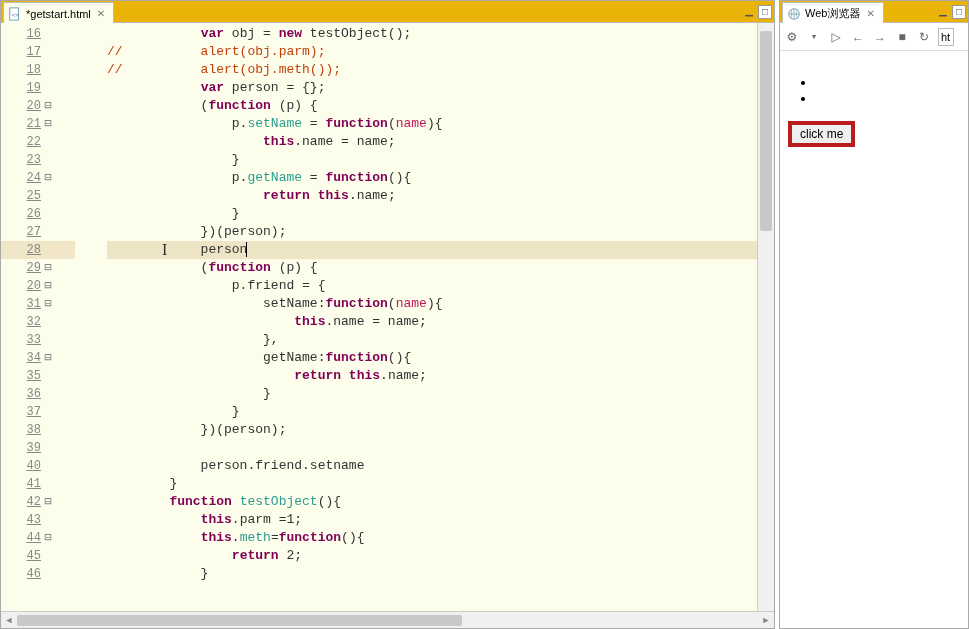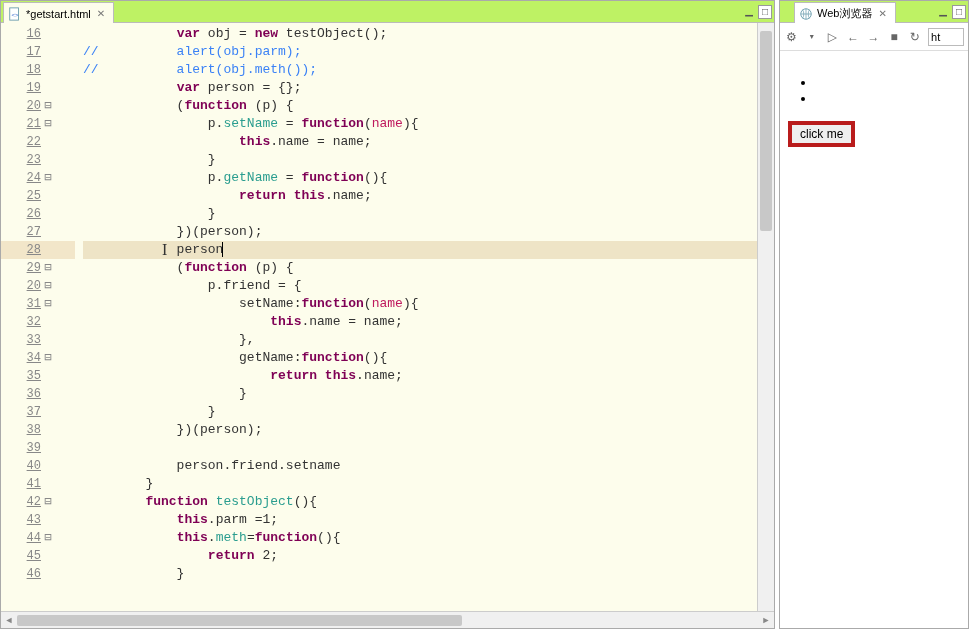--- a/index.html
+++ b/index.html
@@ -15,36 +15,36 @@
 .pane {
   display: flex; flex-direction: column;
   border: 1px solid #aaa;
   background: #fff;
   height: 100%;
 }
 .editor-pane { flex: 1; min-width: 0; }
 .browser-pane { width: 190px; margin-left: 4px; }
 .tab-row {
   display: flex; align-items: center; height: 22px;
-  background: #bef264;
+  background: #eab308;
   border-bottom: 1px solid #bbb;
   padding: 0 2px;
   position: relative;
 }
 .tab {
   display: flex; align-items: center; gap: 4px;
   background: #fdfdec;
   border: 1px solid #bbb; border-bottom: none;
   padding: 1px 6px 0 4px;
   height: 21px;
   font-size: 11px;
   position: relative;
   top: 1px;
 }
-.browser-pane .tab { background: #fff; margin-left: 12px; }
+.browser-pane .tab { background: #fff; }
 .tab-icon { width: 14px; height: 14px; display:inline-block; }
 .tab-close { font-family: sans-serif; font-size: 10px; color: #777; cursor: pointer; padding: 0 2px; }
 .tab-spacer { flex: 1; }
 .tabctl { width: 14px; height: 14px; border: 1px solid #999; font-size: 10px; line-height: 12px; text-align: center; color: #555; background: #fff; margin-left: 2px; cursor: pointer; }
 .tabctl.border0 { border: none; background: transparent; }
 
 .editor-body {
   flex: 1; display: flex; flex-direction: column; min-height: 0;
   background: #fdfdec;
 }
@@ -52,42 +52,42 @@
   flex: 1; display: flex; overflow: hidden; position: relative;
   font-family: Consolas, "Courier New", monospace;
   font-size: 13px; line-height: 18px;
 }
 .gutter { width: 40px; background: #fdfdec; text-align: right; color: #888; padding-top: 2px; user-select: none; border-right: 0; text-decoration: underline; }
 .foldcol { width: 14px; background: #fdfdec; padding-top: 2px; }
 .markcol { width: 20px; background: #fdfdec; padding-top: 2px; }
 .gutter div, .foldcol div, .markcol div { height: 18px; font-size: 12px; }
 .fold { color: #888; font-size: 9px; text-align: center; cursor: pointer; }
 .codecol { flex: 1; padding: 2px 0 0 8px; white-space: pre; color: #333; overflow: hidden; }
-.codecol .line { height: 18px; }
+.codecol .line { height: 18px; margin-left: 24px; }
 .kw { color: #7f0055; font-weight: bold; }
 .fn { color: #2a9d8f; }
-.cm { color: #3b82f6; }
+.cm { color: #c2410c; }
 .pr { color: #be185d; }
 .hl { background: #f2e6c9; }
 .cursor-line { box-shadow: inset 0 0 0 999px rgba(210,180,130,0.35); }
 .caret { border-right: 1px solid #000; margin-left: -1px; }
 .vscroll { width: 17px; background: #f0f0f0; border-left: 1px solid #ccc; position: relative; }
 .vthumb { position: absolute; left: 2px; right: 2px; top: 8px; height: 200px; background: #c8c8c8; border-radius: 2px; }
 .hscroll { height: 17px; background: #f0f0f0; border-top: 1px solid #ccc; display: flex; align-items: center; }
 .hsbtn { width: 16px; height: 15px; text-align: center; color: #888; font-size: 9px; line-height: 15px; }
 .htrack { flex: 1; height: 15px; position: relative; }
 .hthumb { position: absolute; top: 2px; bottom: 2px; left: 0; width: 60%; background: #c8c8c8; border-radius: 2px; }
 
 .browser-toolbar {
   display: flex; align-items: center; gap: 6px;
   padding: 4px 4px; height: 28px;
   border-bottom: 1px solid #ddd;
 }
 .tb-icon { width: 16px; height: 16px; display: inline-flex; align-items: center; justify-content: center; color: #666; font-size: 12px; cursor: pointer; }
-.url-input { flex-shrink: 0; width: 36px; border: 1px solid #bbb; height: 18px; font-size: 11px; padding: 0 2px; }
+.url-input { flex-shrink: 0; width: 16px; border: 1px solid #bbb; height: 18px; font-size: 11px; padding: 0 2px; }
 .browser-content { flex: 1; padding: 14px 8px; font-family: "Times New Roman", serif; font-size: 14px; }
 .browser-content ul { margin: 10px 0 14px 28px; }
 .browser-content ul li { height: 16px; }
 .browser-btn { font-family: Tahoma, sans-serif; font-size: 12px; padding: 2px 8px; background: #efefef; border: 4px solid #b91c1c; cursor: pointer; }
 .text-cursor { position: absolute; left: 161px; top: 218px; font-family: serif; font-size: 16px; color: #333; pointer-events: none; }
 </style>
 </head>
 <body>
 
 <div class="pane editor-pane">

